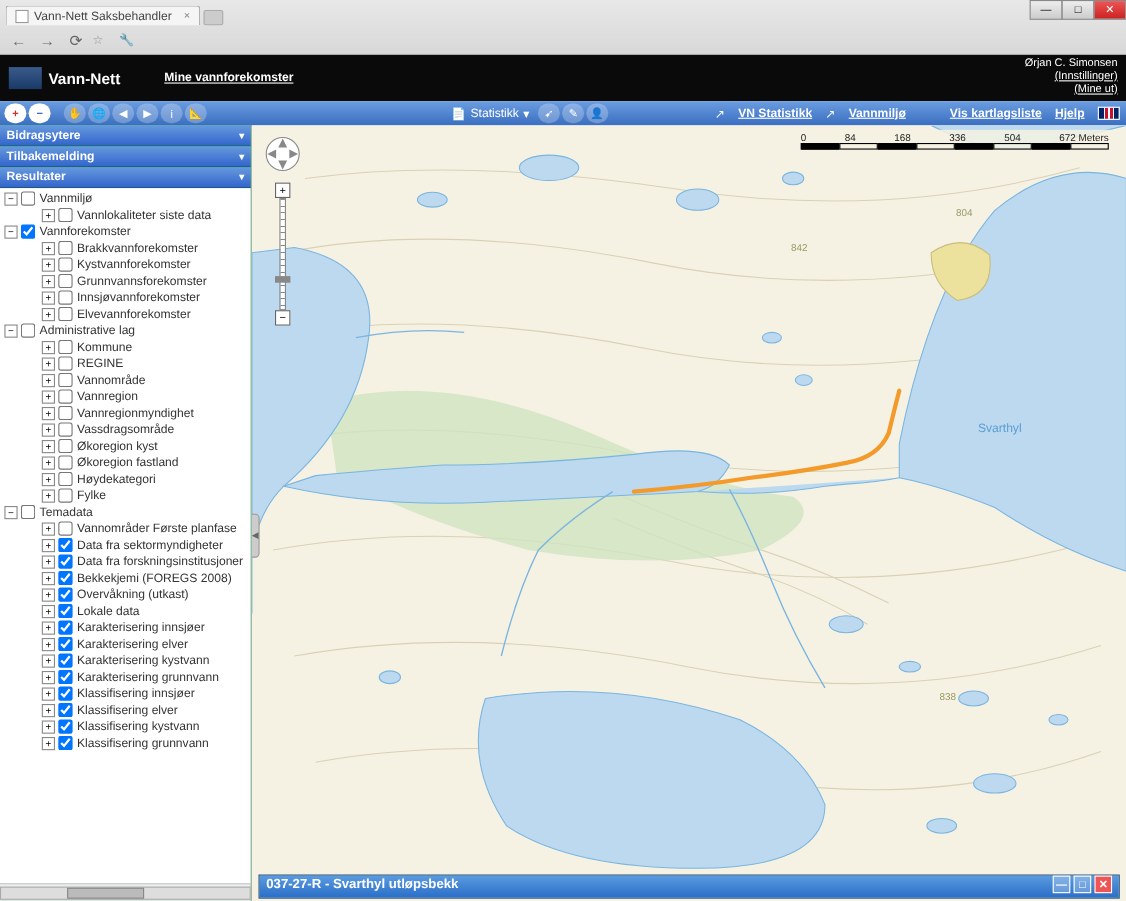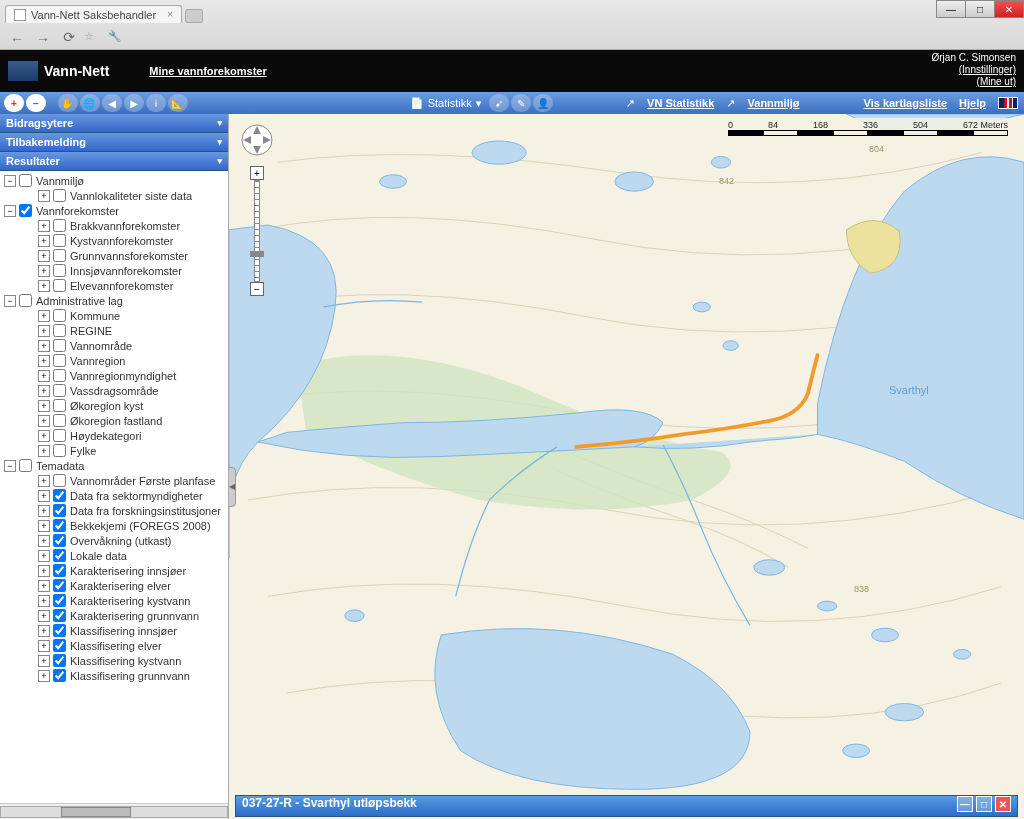--- a/index.html
+++ b/index.html
@@ -81,21 +81,21 @@
   .sb-seg { flex:1; border:1px solid #000; }
   .sb-seg.b { background:#000; }
   
   
   .detail-panel { position:absolute; left:6px; right:6px; bottom:2px; height:22px; background: linear-gradient(#5a9be0,#2a6ec8); border:1px solid #258; display:flex; justify-content:space-between; color:#fff; font-weight:bold; font-size:12px; padding:0 6px; }
   .dp-ctrls { display:flex; gap:3px; }
   .dp-btn { width:16px; height:16px; border:1px solid #fff; background:rgba(255,255,255,0.25); display:flex; align-items:center; justify-content:center; font-size:10px; cursor:pointer; }
   .dp-btn.close { background:#e55; }
   
   .map-label { position:absolute; font-size:11px; color:#5a9dd3; pointer-events:none; }
-  .elev-label { position:absolute; font-size:9px; color:#996; pointer-events:none; }
+  .elev-label { position:absolute; font-size:9px; color:#996; pointer-events:none;margin-top:44px; }
 </style>
 </head>
 <body>
 
 <div class="browser-top">
   <div class="tab-row">
     <div class="tab">
       <span class="tab-icon"></span>
       <span>Vann-Nett Saksbehandler</span>
       <span class="tab-close">×</span>
@@ -143,21 +143,21 @@
     <span>▾</span>
   </div>
   <div class="tb-btn" style="margin-left:6px">➹</div>
   <div class="tb-btn">✎</div>
   <div class="tb-btn">👤</div>
   <div class="tb-right">
     <span>↗</span>
     <span class="tb-link">VN Statistikk</span>
     <span>↗</span>
     <span class="tb-link">Vannmiljø</span>
-    <span class="tb-link" style="margin-left:52px">Vis kartlagsliste</span>
+    <span class="tb-link" style="margin-left:28px">Vis kartlagsliste</span>
     <span class="tb-link">Hjelp</span>
     <span class="flag"></span>
   </div>
 </div>
 
 <div class="main">
 
   <div class="sidebar">
     <div class="accordion-hdr">
         <span>Bidragsytere</span>

